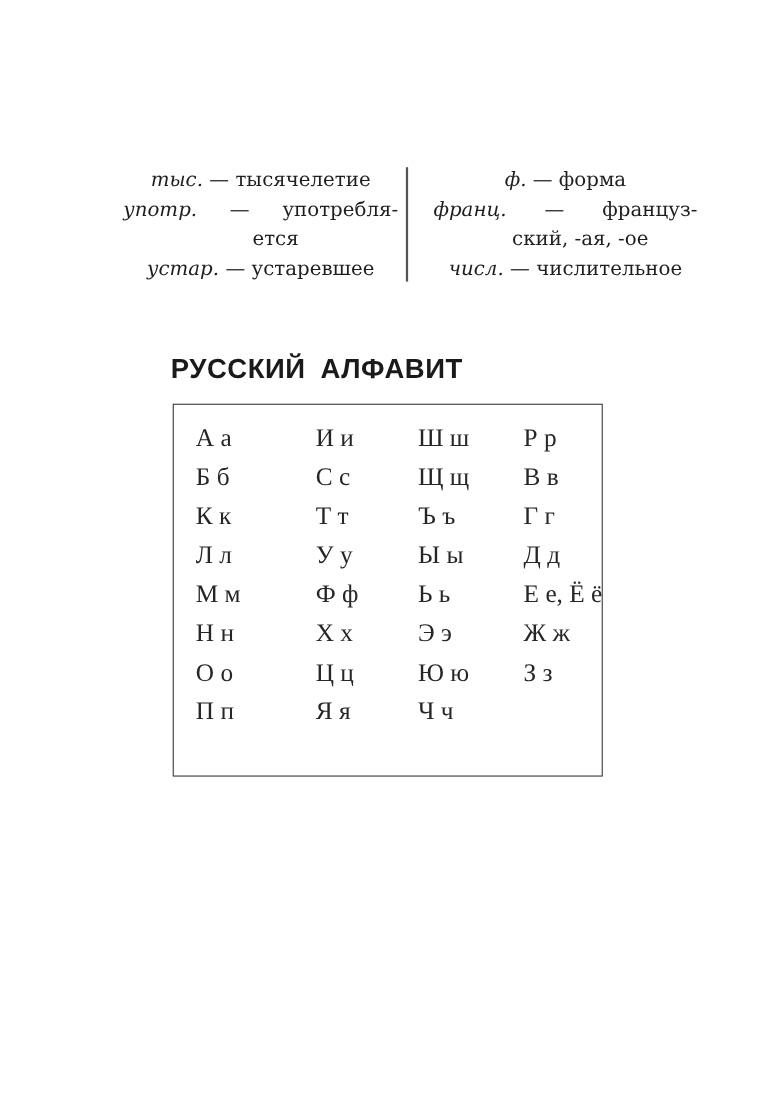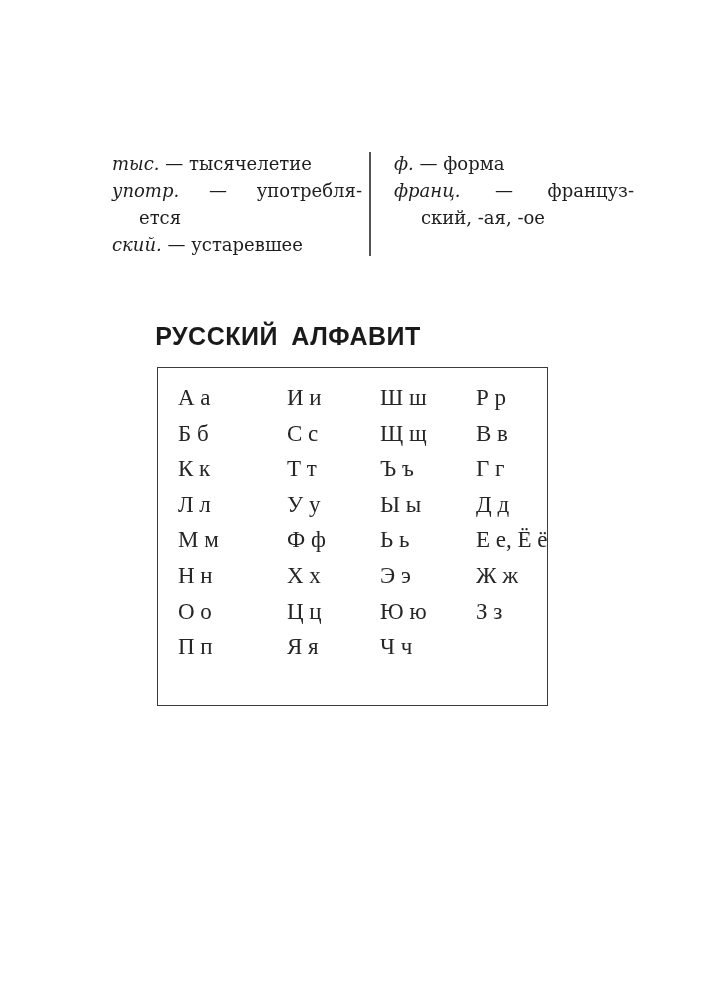--- a/index.html
+++ b/index.html
@@ -21,20 +21,21 @@
       width: 520px;
       height: 110px;
     }
     .abbr-col {
       position: absolute;
       top: 0;
       font-family: "DejaVu Serif", serif;
       font-size: 18px;
       line-height: 27px;
       color: #1e1e1e;
+      text-align: center;
     }
     .abbr-col.left { left: 0; width: 250px; }
     .abbr-col.right { left: 282px; width: 240px; }
     .abbr-line { white-space: nowrap; }
     .abbr-line.indent { padding-left: 27px; }
     .abbr {
       font-style: italic;
     }
     .just {
       display: flex;
@@ -96,40 +97,45 @@
       <span>—</span>
       <span>тысячелетие</span>
     </div>
     <div class="abbr-line just">
       <span class="abbr">употр.</span>
       <span>—</span>
       <span>употребля-</span>
     </div>
     <div class="abbr-line indent">ется</div>
     <div class="abbr-line">
-      <span class="abbr">ский.</span>
+      <span class="abbr">устар.</span>
       <span>—</span>
       <span>устаревшее</span>
     </div>
   </div>
 
   <div class="divider"></div>
 
   <div class="abbr-col right">
     <div class="abbr-line">
       <span class="abbr">ф.</span>
       <span>—</span>
       <span>форма</span>
     </div>
     <div class="abbr-line just">
       <span class="abbr">франц.</span>
       <span>—</span>
       <span>француз-</span>
     </div>
     <div class="abbr-line indent">ский, -ая, -ое</div>
+    <div class="abbr-line">
+      <span class="abbr">числ.</span>
+      <span>—</span>
+      <span>числительное</span>
+    </div>
   </div>
 </div>
 
 <div class="title">РУССКИЙ  АЛФАВИТ</div>
 
 <div class="alpha-box">
   <div class="alpha-grid">
 
     <div class="cell">А а</div>
     <div class="cell">И и</div>

